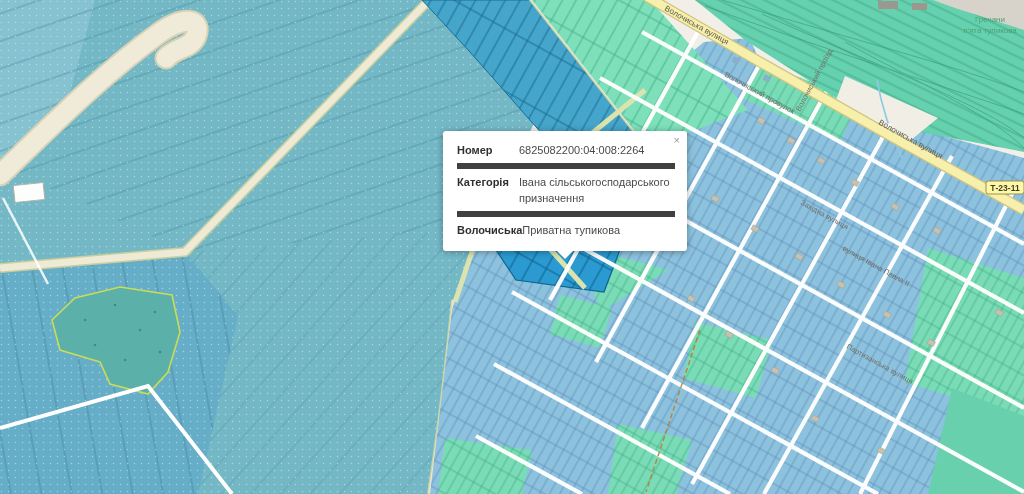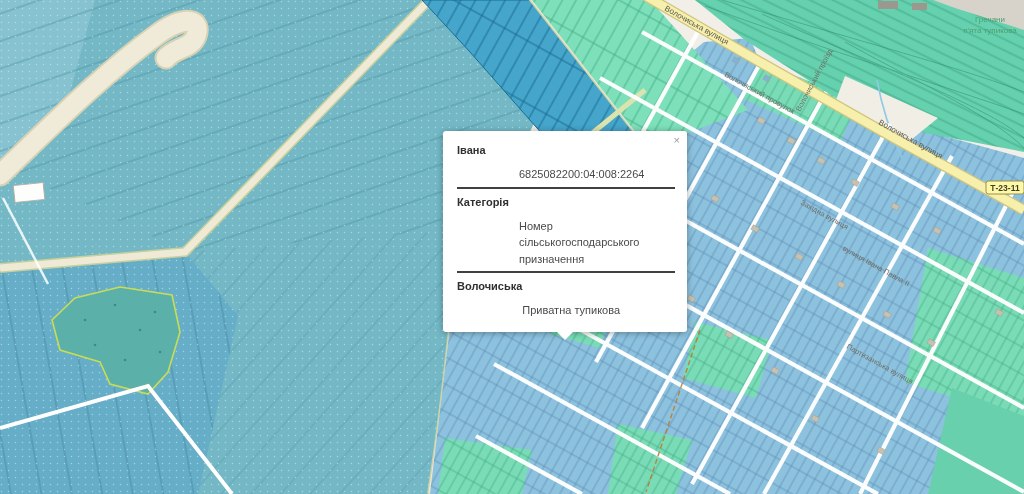--- a/index.html
+++ b/index.html
@@ -7,23 +7,23 @@
   #stage svg{position:absolute;left:0;top:0;}
   .lbl-street{font-family:"Liberation Sans",sans-serif;font-size:8px;fill:#5f5f52;}
   .lbl-steep{font-family:"Liberation Sans",sans-serif;font-size:7.5px;fill:#6e6e66;}
   .lbl-rail{font-family:"Liberation Sans",sans-serif;font-size:8px;fill:#4f9e71;text-anchor:middle;}
   .lbl-shield{font-family:"Liberation Sans",sans-serif;font-size:8.5px;font-weight:bold;fill:#3f3f28;text-anchor:middle;}
   .popup{position:absolute;left:443px;top:131px;width:244px;box-sizing:border-box;background:#fff;border-radius:3px;
          box-shadow:0 1px 7px rgba(0,0,0,.35);padding:6px 12px 9px 14px;font-size:11px;line-height:1.5;color:#444;z-index:10;}
   .popup:after{content:"";position:absolute;left:50%;bottom:-8px;margin-left:-8px;width:0;height:0;
          border:8px solid transparent;border-top-color:#fff;border-bottom:none;}
   .prow{display:flex;padding:5px 0 4px;}
-  .prow + .prow{border-top:2px solid #404040;}
+  .prow + .prow{border-top:6px solid #404040;}
   .plbl{flex:0 0 62px;font-weight:bold;color:#303030;}
-  .pval{flex:1;color:#4a4a4a;margin-top:24px;}
+  .pval{flex:1;color:#4a4a4a;}
   .pclose{position:absolute;top:4px;right:7px;color:#999;font-size:11px;line-height:1;cursor:pointer;}
 </style>
 </head>
 <body>
 
 <div id="stage">
 <svg width="1024" height="494" viewBox="0 0 1024 494">
   <defs>
     <pattern id="cellsBlue" patternUnits="userSpaceOnUse" width="9" height="24" patternTransform="rotate(29)">
       <rect width="9" height="24" fill="#8dc2df" stroke="#5b8bb2" stroke-width="0.7"></rect>
@@ -202,25 +202,25 @@
     <text class="lbl-steep" transform="translate(842,250) rotate(29)">вулиця Івана Павла ІІ</text>
     <text class="lbl-steep" transform="translate(846,348) rotate(29)">Партизанська вулиця</text>
     <text class="lbl-rail" x="990" y="22">Гречани</text>
     <text class="lbl-rail" x="990" y="33">п'ята тупикова</text>
   </g>
 </svg>
 
 <div class="popup">
   <span class="pclose">×</span>
   <div class="prow">
-    <span class="plbl">Івана</span>
+    <span class="plbl">Номер</span>
     <span class="pval">6825082200:04:008:2264</span>
   </div>
   <div class="prow">
     <span class="plbl">Категорія</span>
-    <span class="pval">Номер сільськогосподарського призначення</span>
+    <span class="pval">Івана сільськогосподарського призначення</span>
   </div>
   <div class="prow">
     <span class="plbl">Волочиська</span>
     <span class="pval">Приватна тупикова</span>
   </div>
 </div>
 </div>
 
 </body></html>

